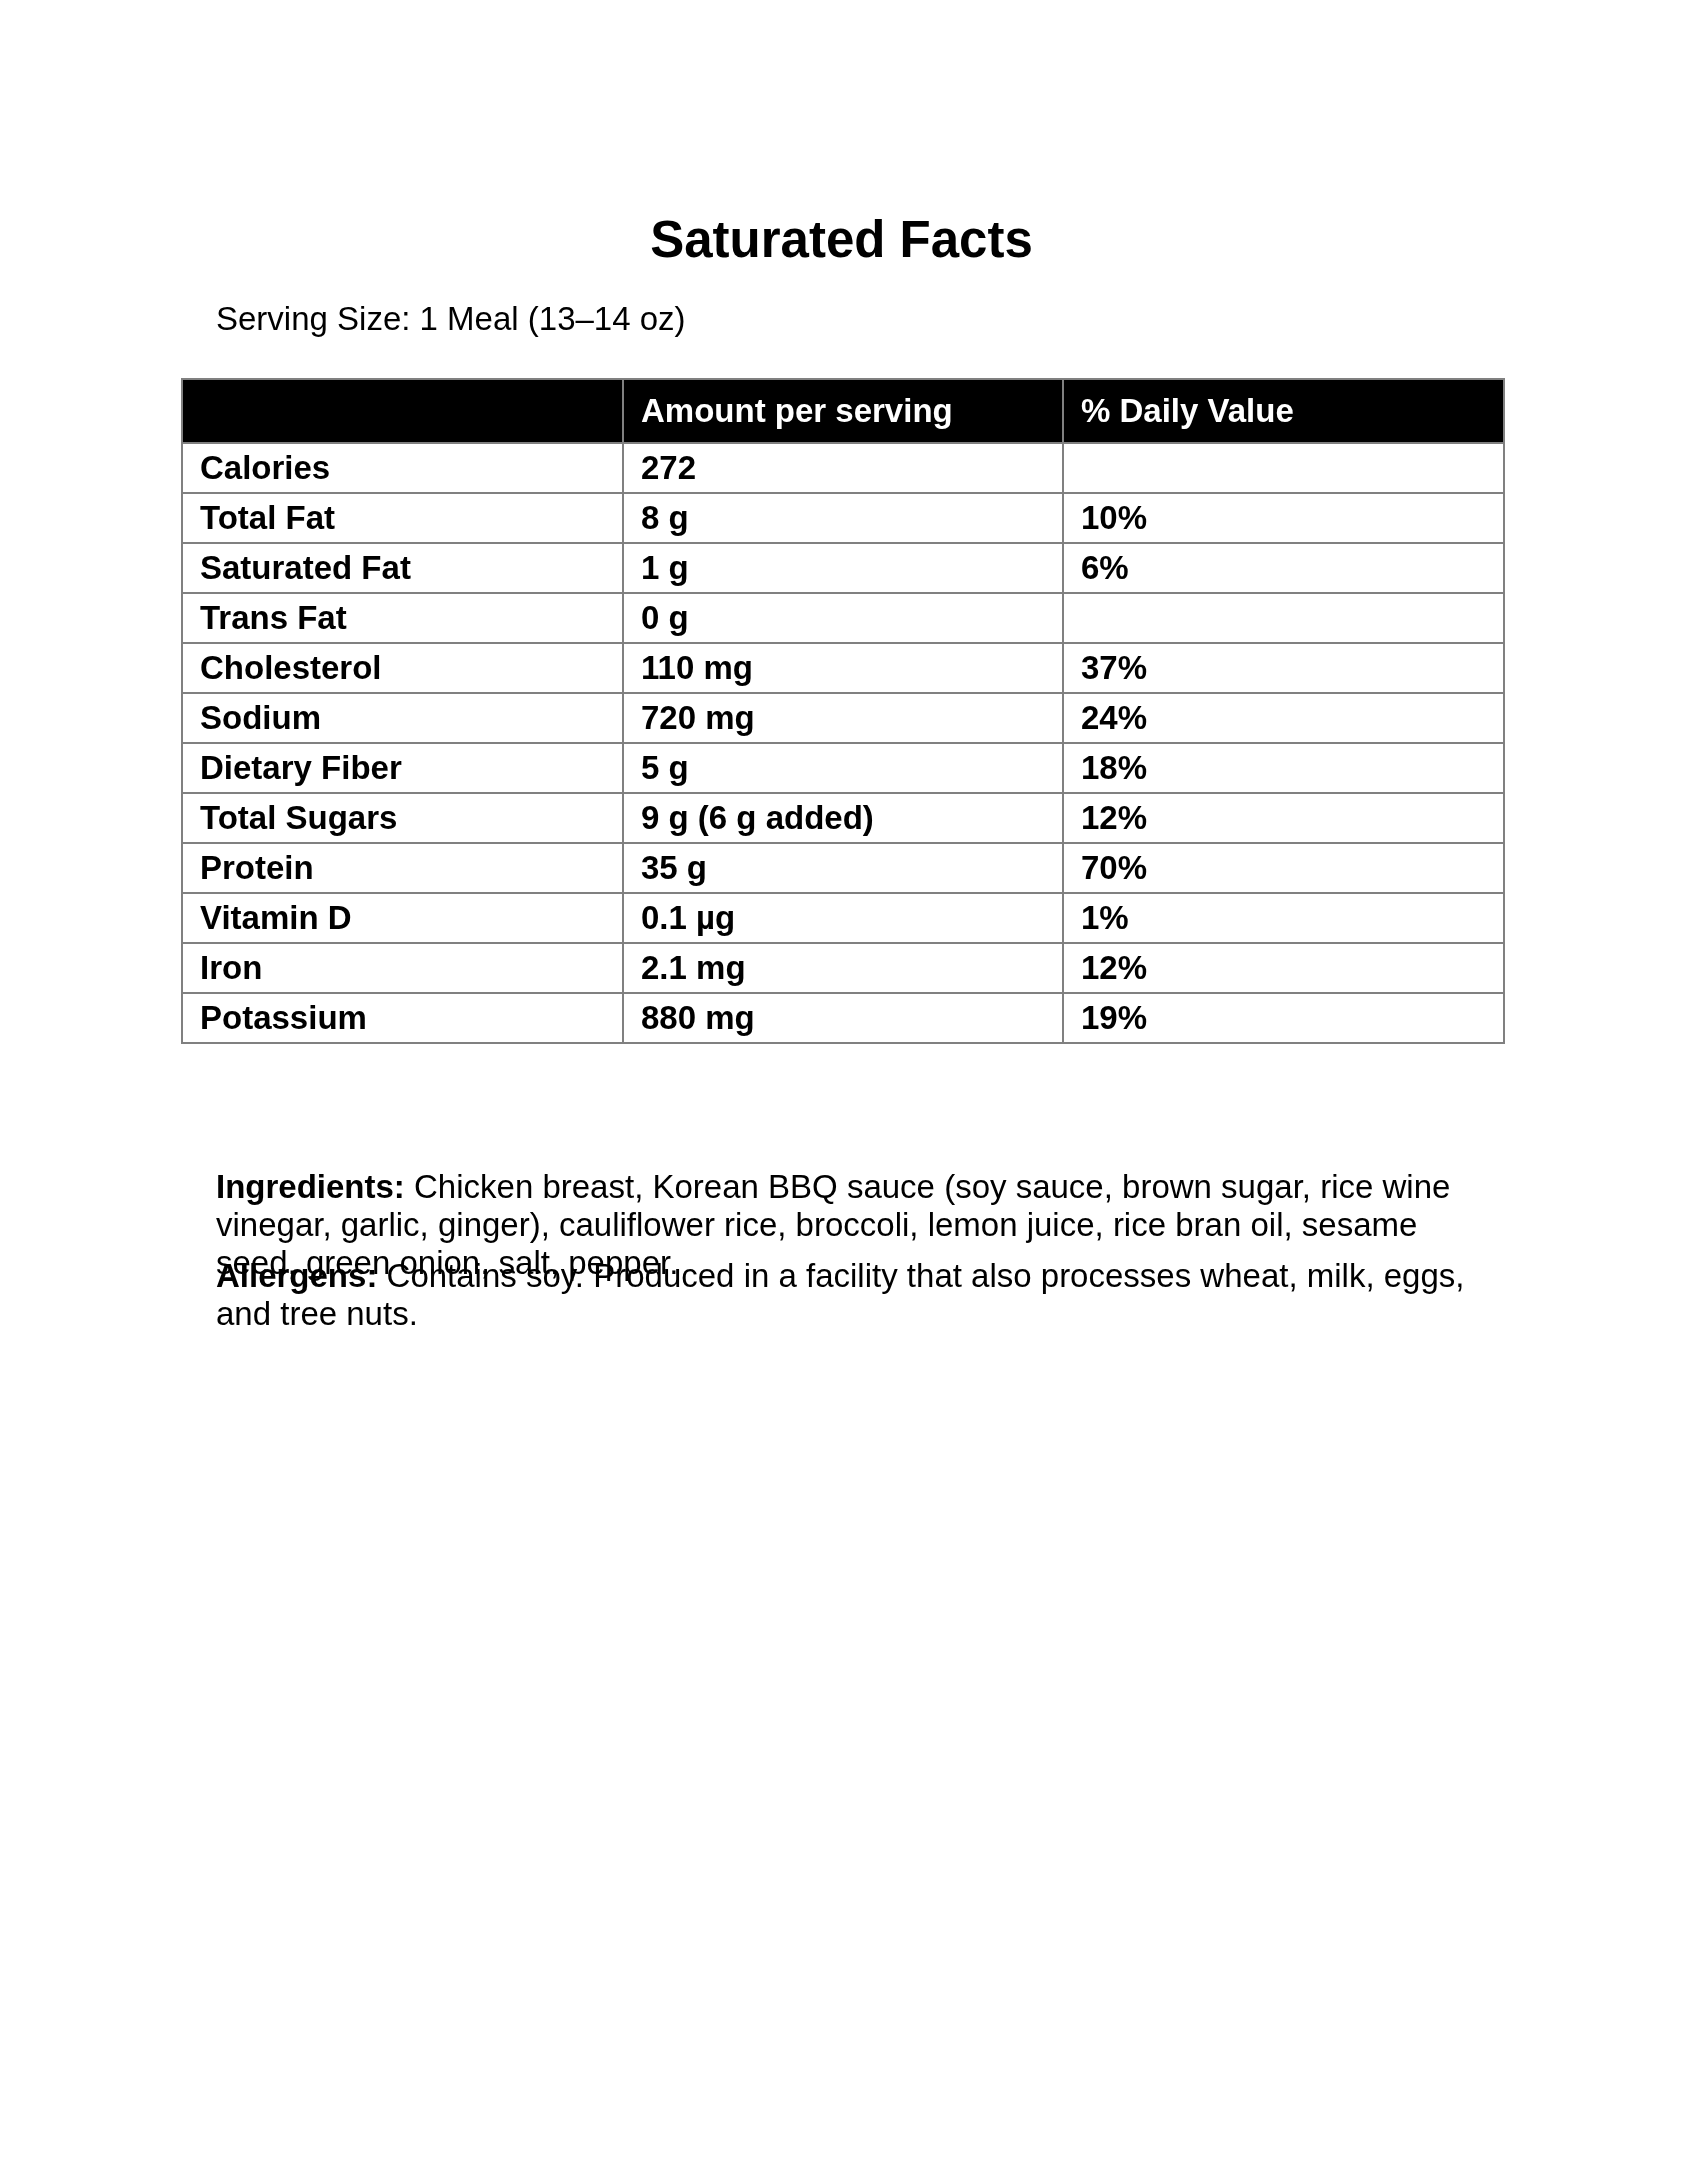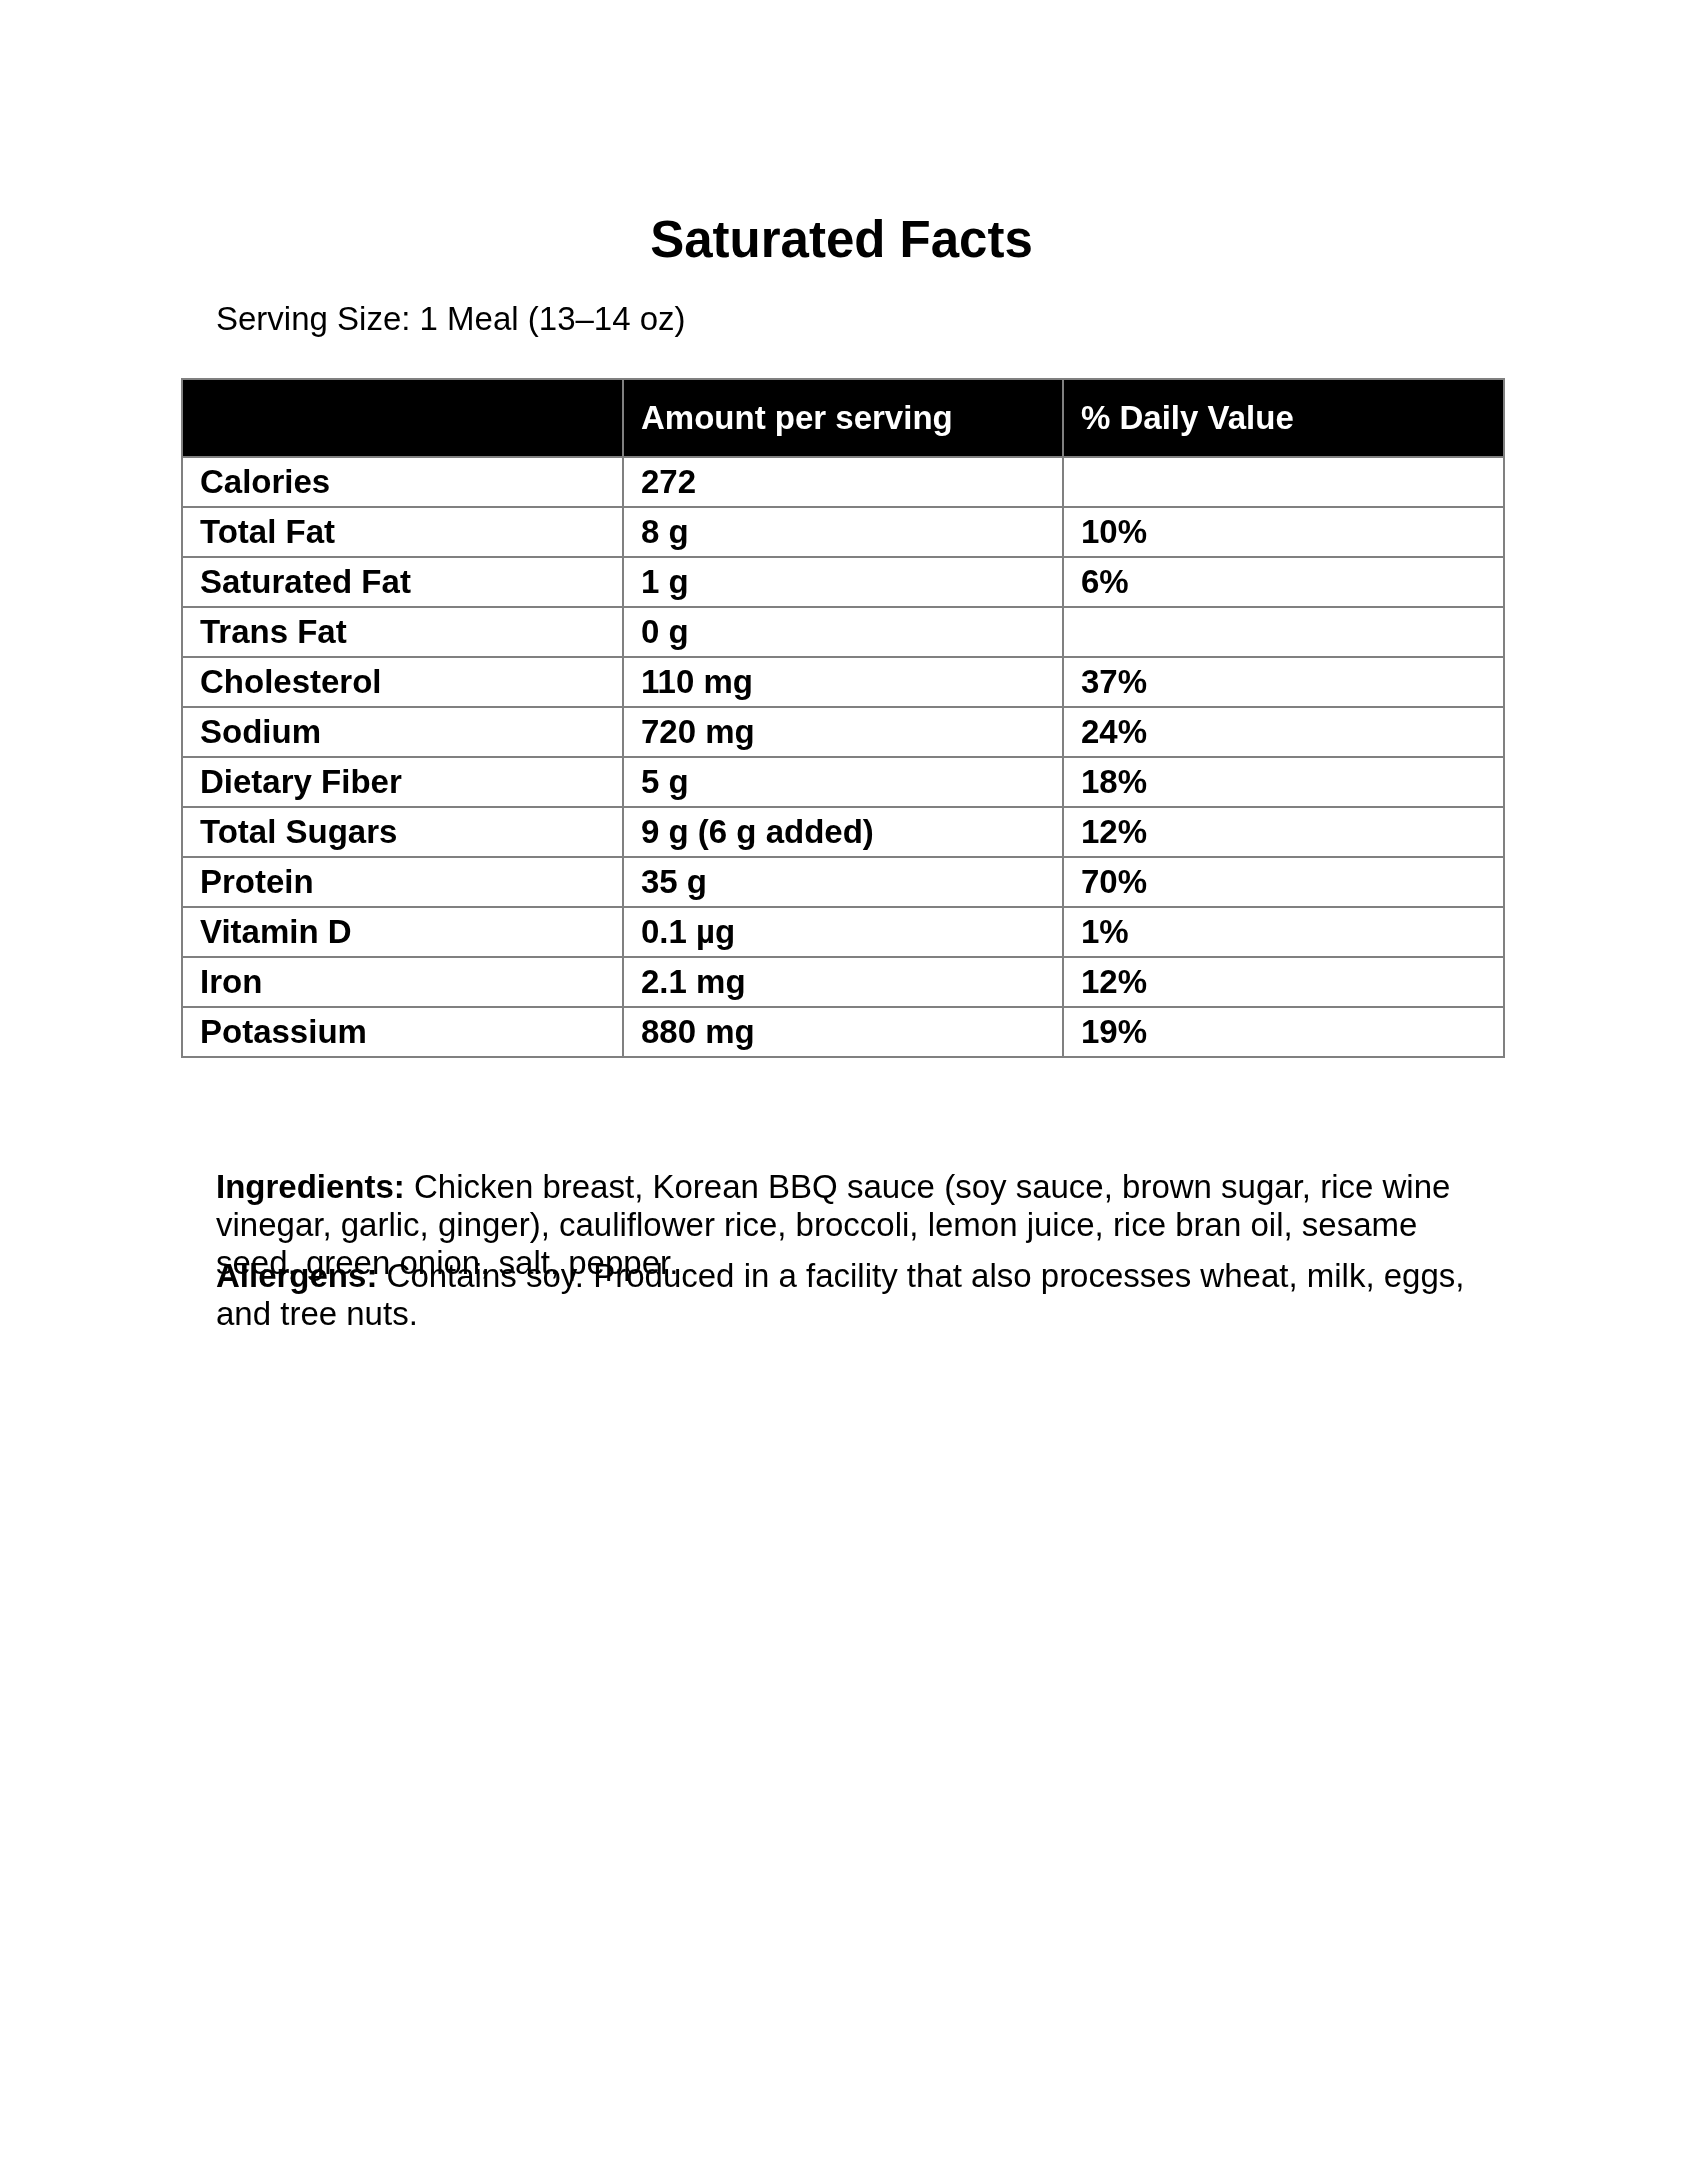--- a/index.html
+++ b/index.html
@@ -54,21 +54,21 @@
     vertical-align: middle;
     padding: 0 10px 0 17px;
     box-sizing: border-box;
     overflow: hidden;
     white-space: nowrap;
   }
   table.nutrition thead th {
     background: #000000;
     color: #ffffff;
     font-weight: bold;
-    height: 78px;
+    height: 64px;
   }
   table.nutrition tbody td {
     height: 50px;
     font-weight: bold;
     background: #ffffff;
   }
   .para {
     position: absolute;
     left: 216px;
     width: 1267px;

